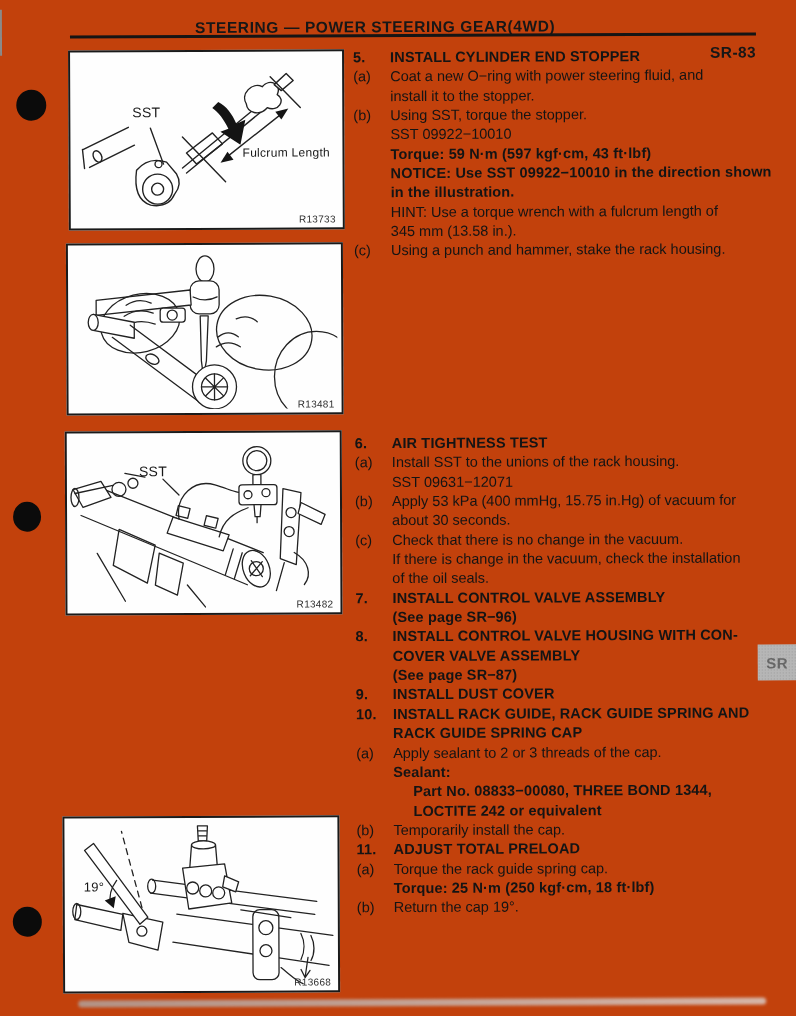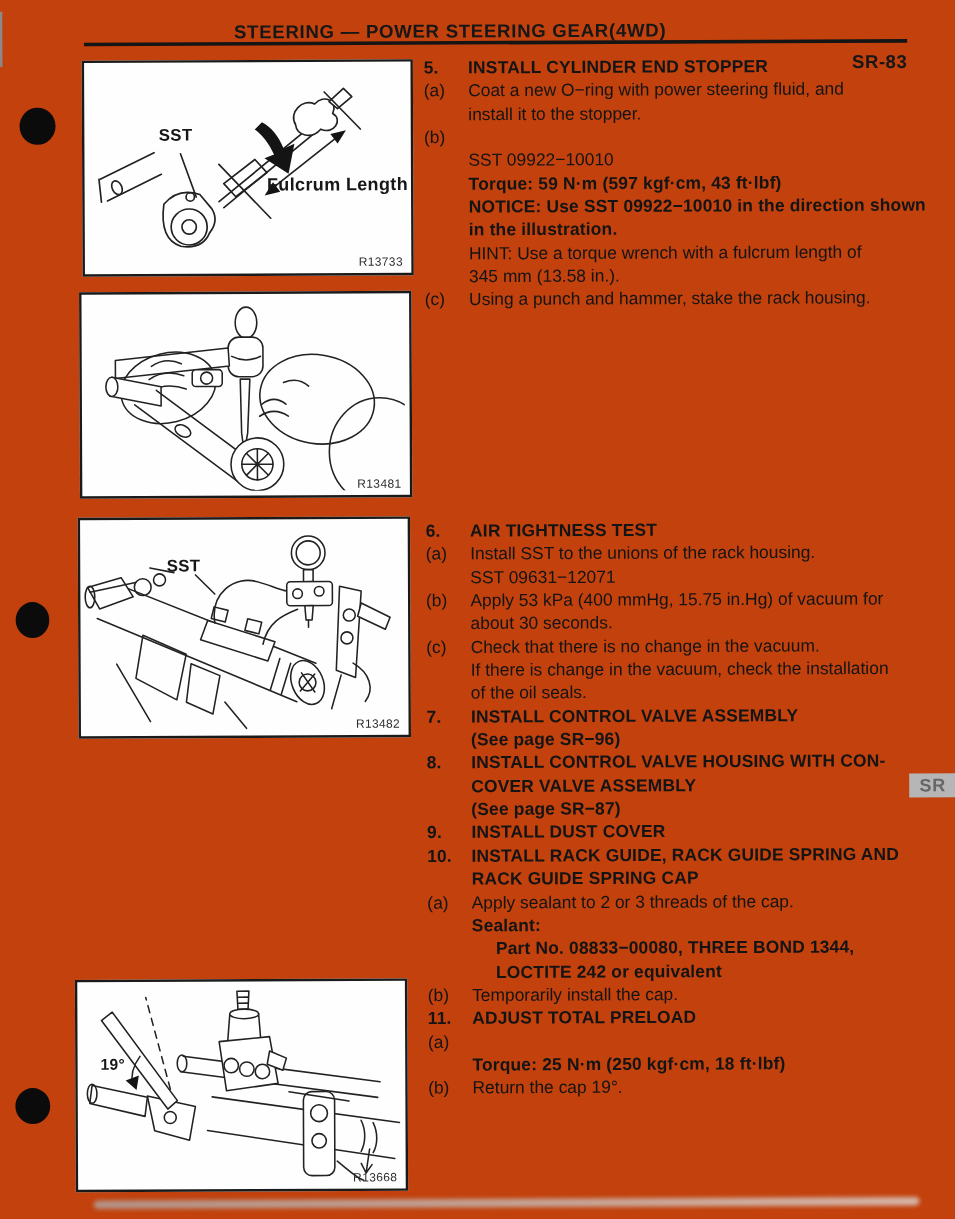--- a/index.html
+++ b/index.html
@@ -20,38 +20,38 @@
   .dot3{left:11px;top:905px;width:29px;height:30px;}
   .edge-line{position:absolute;left:2px;top:8px;width:1.5px;height:46px;background:#8a8a8a;}
 
   
   .figbox{position:absolute;border:2.3px solid #1a1a1a;background:#fefefe;}
   .fb1{left:70px;top:49px;width:272px;height:176px;}
   .fb2{left:67px;top:242px;width:273px;height:168px;}
   .fb3{left:65px;top:430px;width:273px;height:180px;}
   .fb4{left:61px;top:815px;width:273px;height:173px;}
   .figbox svg{position:absolute;left:0;top:0;}
-  .figlabel{position:absolute;font-size:14px;font-weight:bold;letter-spacing:.3px;white-space:nowrap;}
+  .figlabel{position:absolute;font-size:14px;font-weight:normal;letter-spacing:.3px;white-space:nowrap;}
   .f1-sst{left:62px;top:52px;}
-  .f1-ful{left:152px;top:94px;font-size:15px;}
+  .f1-ful{left:172px;top:94px;font-size:12px;}
   .f3-sst{left:72px;top:30px;}
   .f4-ang{left:19px;top:61px;font-size:13px;}
   .figref{position:absolute;right:7px;bottom:3px;font-size:10px;font-weight:normal;color:#2d2d2d;letter-spacing:.3px;}
 
   
   .steps{position:absolute;left:352px;width:414px;font-size:14.5px;color:#141414;}
   .blockA{top:48px;}
   .blockB{top:434px;}
   .ln{position:relative;height:19.35px;line-height:19.35px;padding-left:40px;white-space:nowrap;}
   .ln.ind2{padding-left:60px;}
   .ln.b{font-weight:bold;letter-spacing:.15px;}
   .mk{position:absolute;left:3px;}
 
   
-  .side-tab{position:absolute;left:757px;top:646px;width:39px;height:20px;
+  .side-tab{position:absolute;left:757px;top:646px;width:39px;height:36px;
             background-color:#b6b6b6;
             background-image:radial-gradient(#9c9c9c 22%,transparent 23%);
             background-size:3px 3px;
             color:#676767;font-size:15px;font-weight:bold;letter-spacing:.5px;
             display:flex;align-items:center;justify-content:center;}
 
   
   .smudge{position:absolute;left:76px;top:999px;width:688px;height:7px;border-radius:4px;
           background:linear-gradient(90deg,#aeaeae,#c6c6c6 55%,#dcdcdc);
           filter:blur(1.6px);opacity:.75;}
@@ -240,21 +240,21 @@
       <path d="M243,140 L240,160 M240,160 L236,152 M240,160 L245,153"></path>
     </svg>
     <span class="figlabel f4-ang">19°</span>
     <span class="figref">R13668</span>
   </div>
 
   <div class="steps blockA">
         <div class="ln b"><span class="mk">5.</span><span class="tx">INSTALL CYLINDER END STOPPER</span></div>
         <div class="ln"><span class="mk">(a)</span><span class="tx">Coat a new O−ring with power steering fluid, and</span></div>
         <div class="ln"><span class="mk"></span><span class="tx">install it to the stopper.</span></div>
-        <div class="ln"><span class="mk">(b)</span></div>
+        <div class="ln"><span class="mk">(b)</span><span class="tx">Using SST, torque the stopper.</span></div>
         <div class="ln"><span class="mk"></span><span class="tx">SST 09922−10010</span></div>
         <div class="ln b"><span class="mk"></span><span class="tx">Torque: 59 N·m (597 kgf·cm, 43 ft·lbf)</span></div>
         <div class="ln b"><span class="mk"></span><span class="tx">NOTICE: Use SST 09922−10010 in the direction shown</span></div>
         <div class="ln b"><span class="mk"></span><span class="tx">in the illustration.</span></div>
         <div class="ln"><span class="mk"></span><span class="tx">HINT: Use a torque wrench with a fulcrum length of</span></div>
         <div class="ln"><span class="mk"></span><span class="tx">345 mm (13.58 in.).</span></div>
         <div class="ln"><span class="mk">(c)</span><span class="tx">Using a punch and hammer, stake the rack housing.</span></div>
       </div>
   <div class="steps blockB">
         <div class="ln b"><span class="mk">6.</span><span class="tx">AIR TIGHTNESS TEST</span></div>
@@ -272,21 +272,21 @@
         <div class="ln b"><span class="mk"></span><span class="tx">(See page SR−87)</span></div>
         <div class="ln b"><span class="mk">9.</span><span class="tx">INSTALL DUST COVER</span></div>
         <div class="ln b"><span class="mk">10.</span><span class="tx">INSTALL RACK GUIDE, RACK GUIDE SPRING AND</span></div>
         <div class="ln b"><span class="mk"></span><span class="tx">RACK GUIDE SPRING CAP</span></div>
         <div class="ln"><span class="mk">(a)</span><span class="tx">Apply sealant to 2 or 3 threads of the cap.</span></div>
         <div class="ln b"><span class="mk"></span><span class="tx">Sealant:</span></div>
         <div class="ln b ind2"><span class="mk"></span><span class="tx">Part No. 08833−00080, THREE BOND 1344,</span></div>
         <div class="ln b ind2"><span class="mk"></span><span class="tx">LOCTITE 242 or equivalent</span></div>
         <div class="ln"><span class="mk">(b)</span><span class="tx">Temporarily install the cap.</span></div>
         <div class="ln b"><span class="mk">11.</span><span class="tx">ADJUST TOTAL PRELOAD</span></div>
-        <div class="ln"><span class="mk">(a)</span></div>
+        <div class="ln"><span class="mk">(a)</span><span class="tx">Torque the rack guide spring cap.</span></div>
         <div class="ln b"><span class="mk"></span><span class="tx">Torque: 25 N·m (250 kgf·cm, 18 ft·lbf)</span></div>
         <div class="ln"><span class="mk">(b)</span><span class="tx">Return the cap 19°.</span></div>
       </div>
 
   <div class="side-tab">SR</div>
 
   <div class="smudge"></div>
 
  </div>
 </div>

